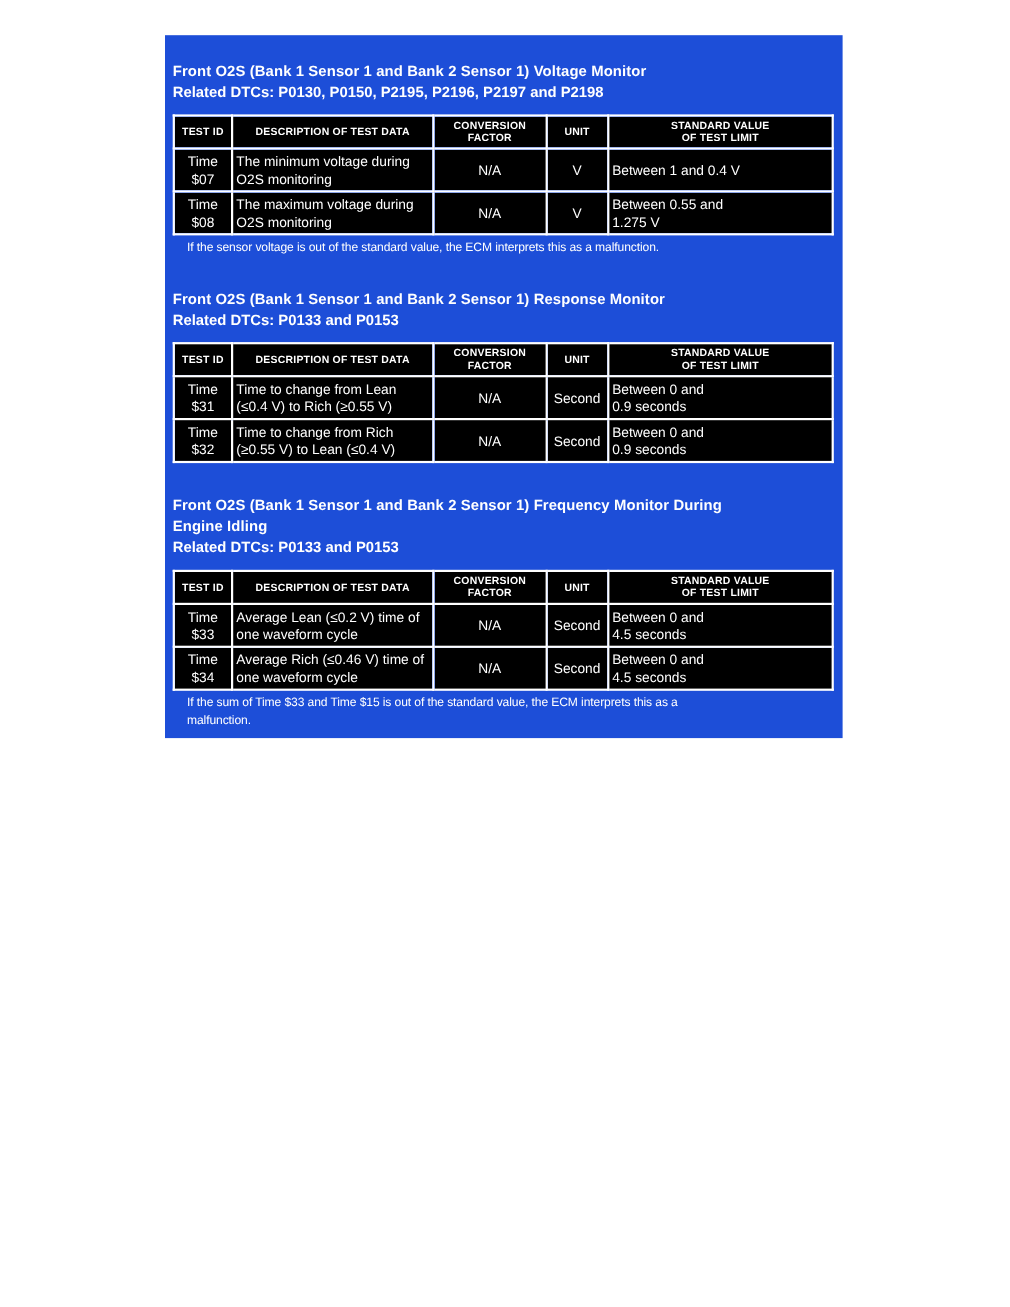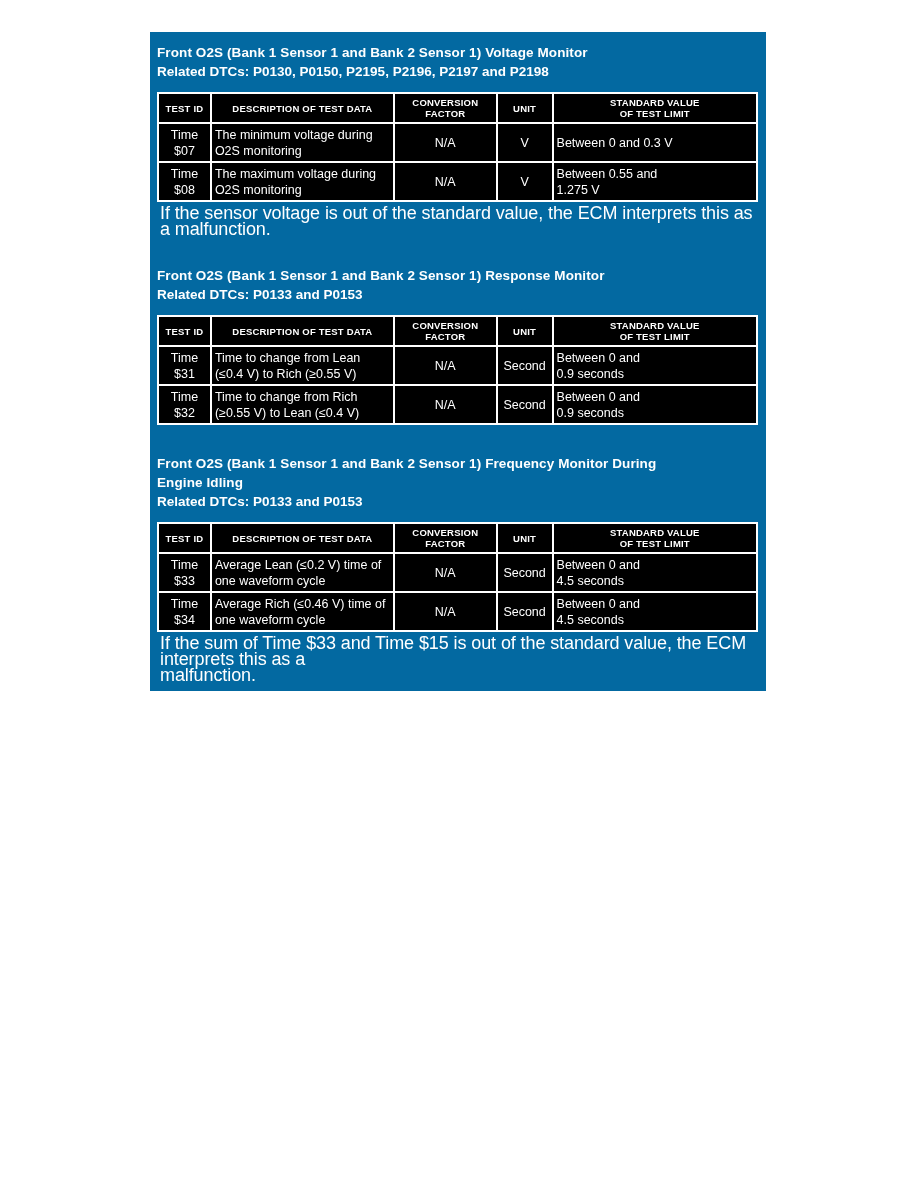--- a/index.html
+++ b/index.html
@@ -14,24 +14,24 @@
     height: 1188px;
     background: #ffffff;
     overflow: hidden;
   }
   .panel {
     position: absolute;
     left: 150px;
     top: 32px;
     width: 616px;
     min-height: 604px;
-    background: #0369a1;
+    background: #1d4ed8;
     color: #ffffff;
     box-sizing: border-box;
-    padding: 11px 7px 8px 7px;
+    padding: 23px 7px 8px 7px;
   }
   .section { margin: 0; }
   .section:not(:first-child) { margin-top: 29px; }
   .title {
     font-size: 13.5px;
     font-weight: bold;
     line-height: 19px;
     letter-spacing: 0.1px;
     white-space: pre-line;
     margin: 0;
@@ -74,24 +74,24 @@
     padding: 2px 3px;
   }
   .c-id   { width: 52px; }
   .c-desc { width: 180px; }
   .c-conv { width: 101px; }
   .c-unit { width: 55px; }
   .c-std  { width: 201px; }
   .td-center { text-align: center; }
   .td-left   { text-align: left; padding-left: 5px; }
   .footnote {
-    font-size: 18px;
+    font-size: 11px;
     line-height: 16px;
     letter-spacing: -0.1px;
-    margin: 3px 0 0 3px;
+    margin: 3px 0 0 13px;
     white-space: pre-line;
   }
 </style>
 </head>
 <body>
 
 <div class="page">
   <div class="panel">
 
     <div class="section">
@@ -117,21 +117,21 @@
           </tr>
         </thead>
         <tbody>
           <tr>
             <td class="td-center">Time
 $07</td>
             <td class="td-left">The minimum voltage during
 O2S monitoring</td>
             <td class="td-center">N/A</td>
             <td class="td-center">V</td>
-            <td class="td-left">Between 0 and 0.3 V</td>
+            <td class="td-left">Between 1 and 0.4 V</td>
           </tr>
           <tr>
             <td class="td-center">Time
 $08</td>
             <td class="td-left">The maximum voltage during
 O2S monitoring</td>
             <td class="td-center">N/A</td>
             <td class="td-center">V</td>
             <td class="td-left">Between 0.55 and
 1.275 V</td>

